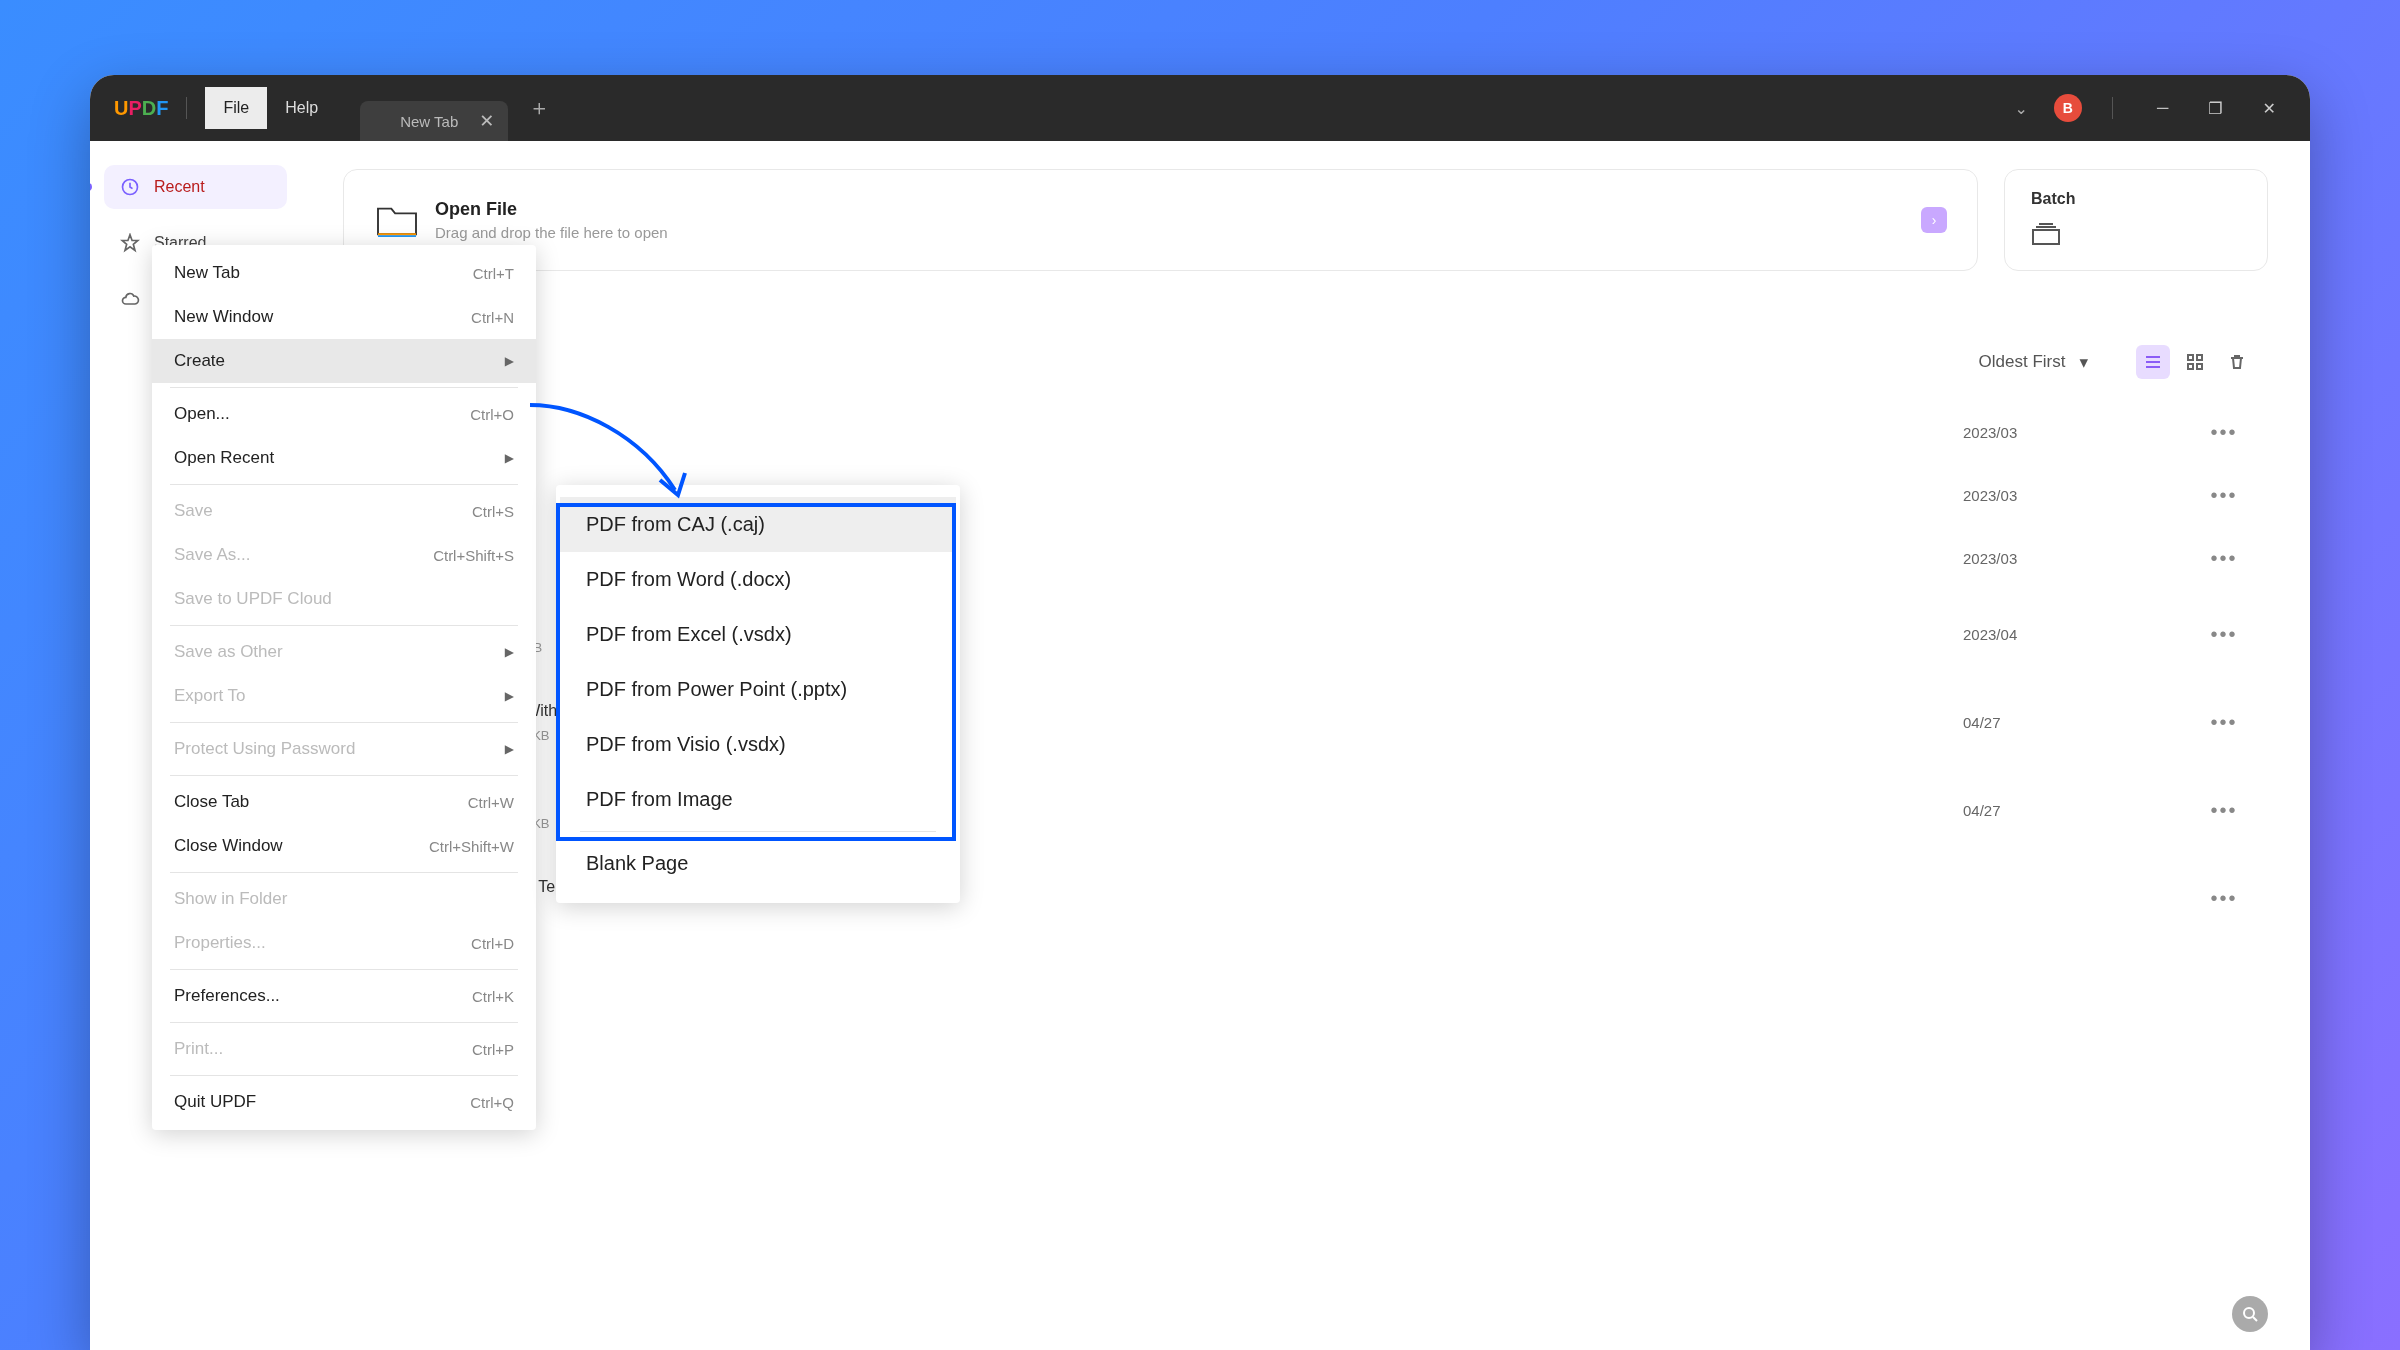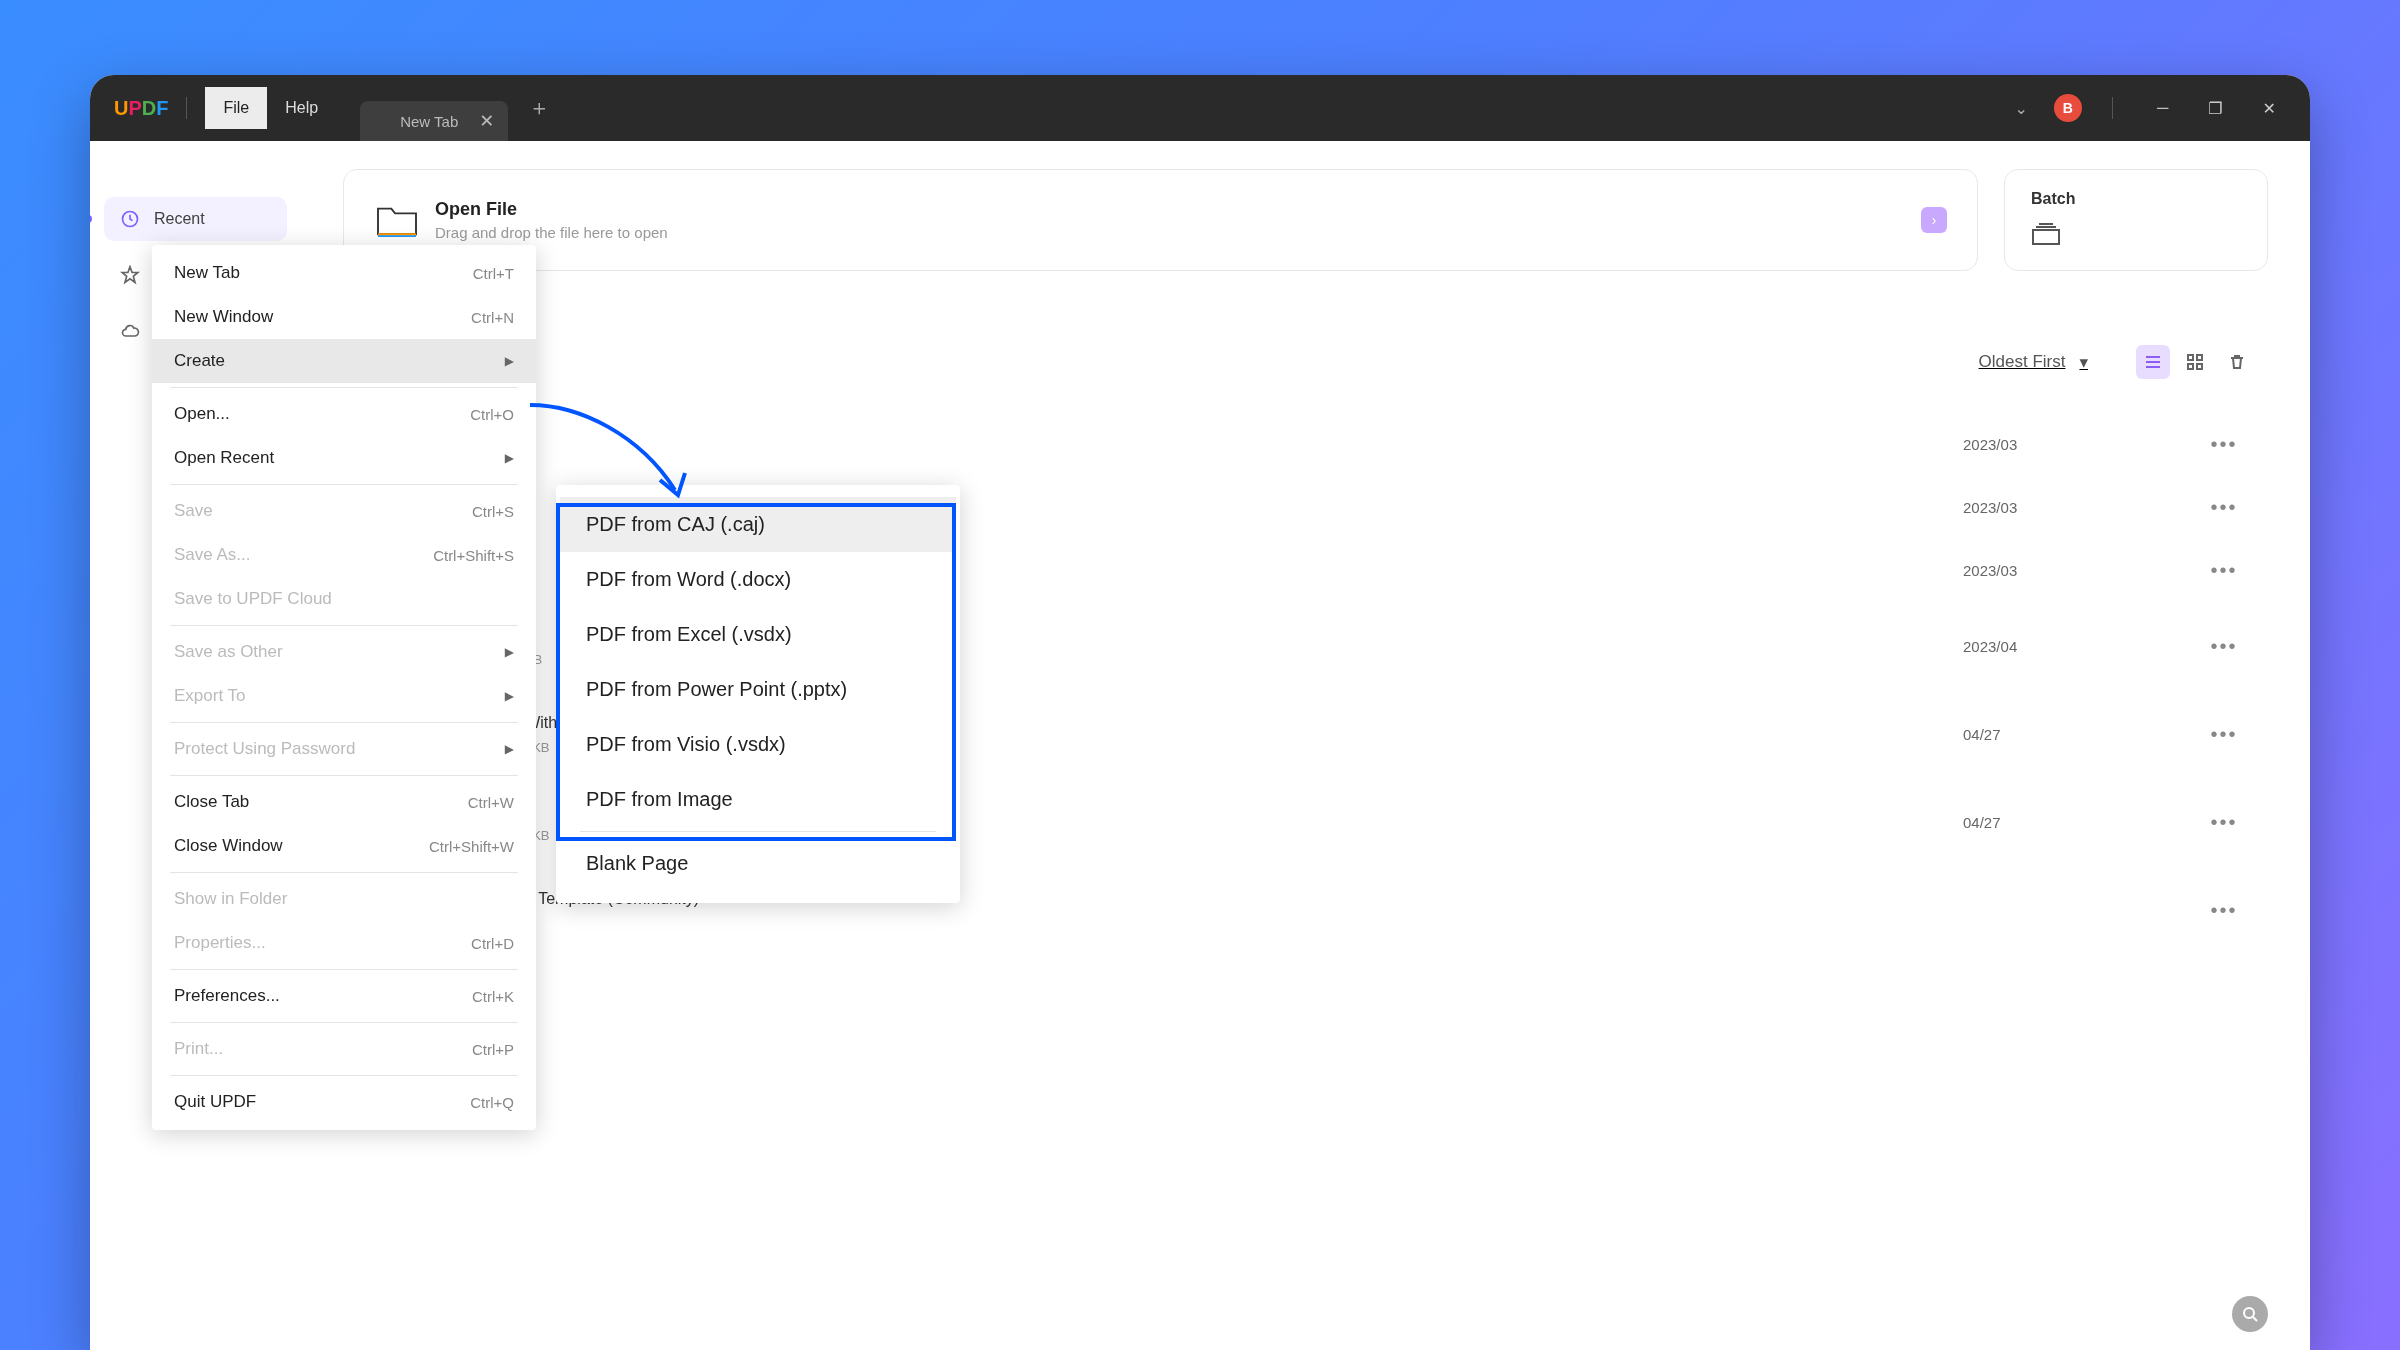--- a/index.html
+++ b/index.html
@@ -14,34 +14,34 @@
 .tab { background: #3e3e3e; color: #bbb; padding: 10px 50px 10px 40px; border-radius: 8px 8px 0 0; display: flex; align-items: center; gap: 40px; margin-left: 24px; font-size: 15px; position: relative; align-self: flex-end; height: 40px; }
 .tab-close { font-size: 18px; position: absolute; right: 14px; }
 .tab-add { color: #aaa; font-size: 22px; margin-left: 20px; }
 .title-right { margin-left: auto; display: flex; align-items: center; gap: 12px; padding-right: 20px; }
 .chev-down{color:#aaa;font-size:16px;padding:6px 14px;}
 .avatar { width: 28px; height: 28px; background: #e74c3c; border-radius: 50%; color: #fff; display: flex; align-items: center; justify-content: center; font-size: 14px; font-weight: 600; }
 .win-btn { color: #ccc; padding: 6px 14px; font-size: 16px; }
 .body { flex: 1; display: flex; position: relative; }
 .sidebar { width: 211px; padding: 24px 14px; background: #fff; }
 .side-item { display: flex; align-items: center; gap: 14px; padding: 12px 16px; border-radius: 10px; color: #444; font-size: 16px; margin-bottom: 12px; position:relative; }
-.side-item.active { background: #f3f0ff; color: #404040; margin-top: 32px; }
+.side-item.active { background: #f3f0ff; color: #b91c1c; }
 .side-ind{position:absolute;left:-20px;width:8px;height:8px;border-radius:50%;background:#7b61ff;}
 .side-icon { width: 20px; height: 20px; }
 .main { flex: 1; padding: 28px 42px; }
 .cards { display: flex; gap: 26px; margin-bottom: 74px; }
 .open-card { flex: 1; border: 1px solid #e8e8e8; border-radius: 14px; padding: 26px 30px; display: flex; align-items: center; gap: 15px; }
 .folder-icon { width: 46px; height: 38px; }
 .open-card h3 { font-size: 18px; font-weight: 600; color: #222; margin-bottom: 4px; }
 .open-card p { font-size: 15px; color: #999; }
 .open-arrow { width: 26px; height: 26px; background: #c9a8ff; border-radius: 6px; color: #fff; display: flex; align-items: center; justify-content: center; margin-left: auto; font-size: 14px; }
 .batch-card { width: 264px; border: 1px solid #e8e8e8; border-radius: 14px; padding: 20px 26px; }
 .batch-card h3 { font-size: 16px; color: #333; margin-bottom: 14px; }
 .batch-icon { width: 30px; height: 24px; }
-.listbar { display: flex; align-items: center; margin-bottom: 34px; padding-right: 14px; text-decoration: underline; }
+.listbar { display: flex; align-items: center; margin-bottom: 22px; padding-right: 14px; }
 .sort { margin-left: auto; font-size: 17px; color: #555; display:flex; align-items:center; gap:14px; padding-right:40px; }
 .view-btn { width: 34px; height: 34px; border-radius: 6px; display: flex; align-items: center; justify-content: center; margin-left: 8px; }
 .view-btn.active { background: #e8dcff; color: #8b5cf6; }
 .files { padding-right: 14px; }
 .file-row { display: grid; grid-template-columns: 56px 1fr 200px 60px; align-items: center; padding: 20px 0; gap: 31px; }
 .thumb { width: 40px; height: 48px; border: 1px solid #ddd; border-radius: 3px; background:#fff; position:relative; }
 .thumb::after{content:"";position:absolute;bottom:-1px;left:0;right:0;height:3px;background:#4caf50;}
 .file-meta h4 { font-size: 16px; color: #333; font-weight: 400; margin-bottom: 8px; }
 .file-sub { font-size: 13px; color: #999; display: flex; align-items: center; gap: 10px; }
 .file-sub .div{color:#ddd;}

